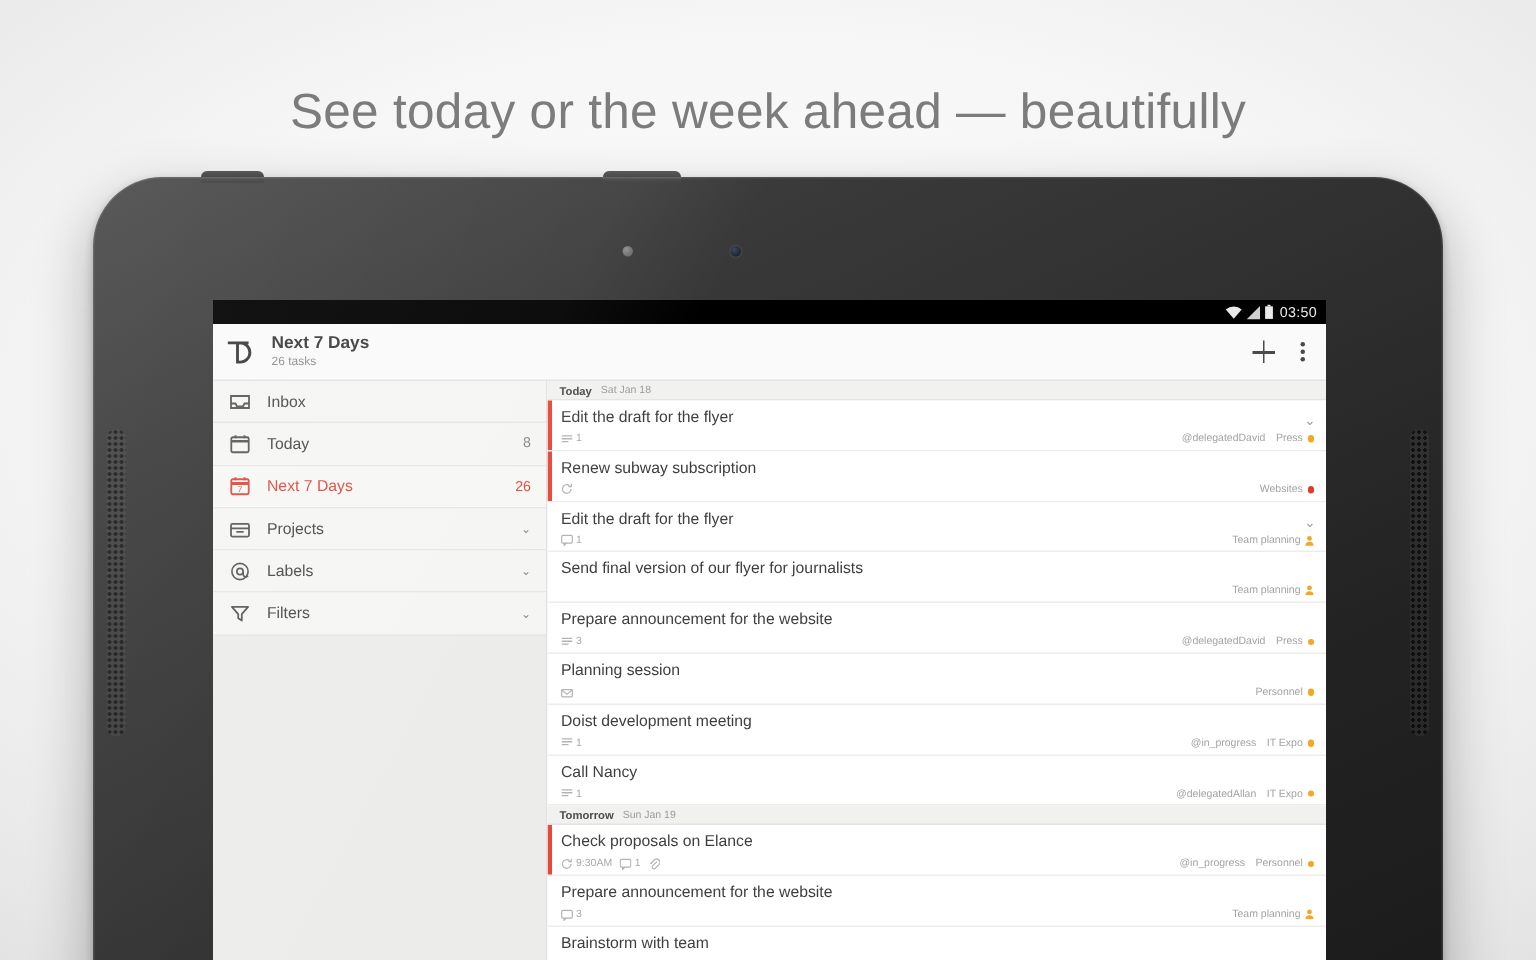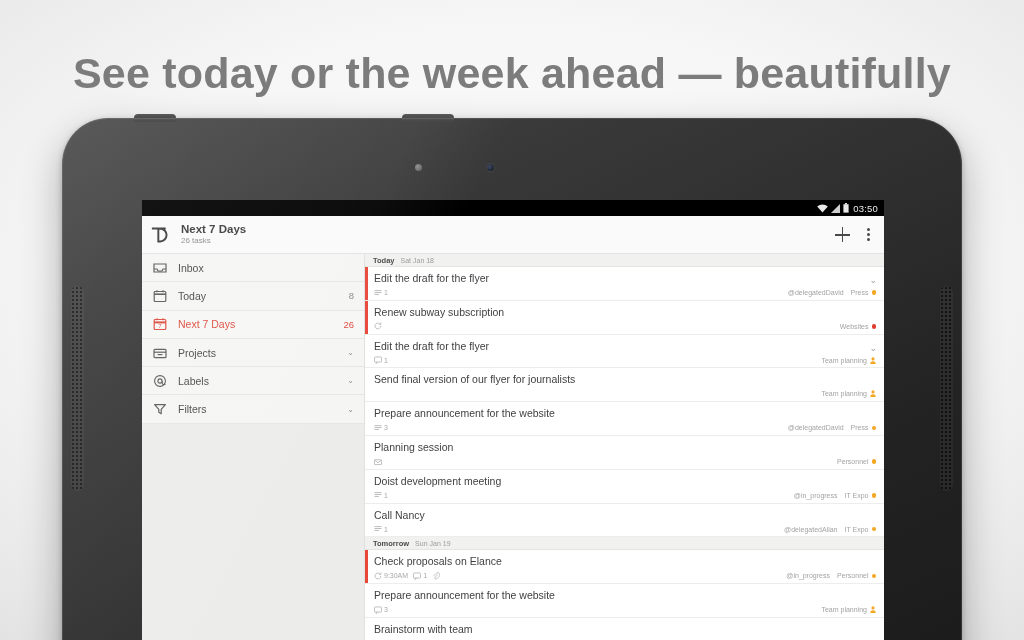--- a/index.html
+++ b/index.html
@@ -8,21 +8,21 @@
     font-family:"Liberation Sans", sans-serif;
     background:
       radial-gradient(ellipse 900px 520px at 50% 42%, #fdfdfd 0%, #f6f6f6 48%, #e8e8e8 82%, #dedede 100%);
     position:relative;
   }
 
   
   .headline {
     position:absolute; top:0; left:0; width:1024px; height:147px;
     display:flex; align-items:center; justify-content:center;
-    font-size:43px; font-weight:700; color:#7c7c7c;
+    font-size:33px; font-weight:400; color:#7c7c7c;
     letter-spacing:.2px; white-space:nowrap;
   }
 
   
   .tablet {
     position:absolute; left:62px; top:118px; width:900px; height:560px;
     border-radius:46px 46px 18px 18px;
     background:linear-gradient(155deg,#4a4a4a 0%,#3a3a3a 22%,#2e2e2e 48%,#232323 70%,#1b1b1b 100%);
     box-shadow:0 16px 40px rgba(0,0,0,.30), 0 2px 6px rgba(0,0,0,.22);
   }

